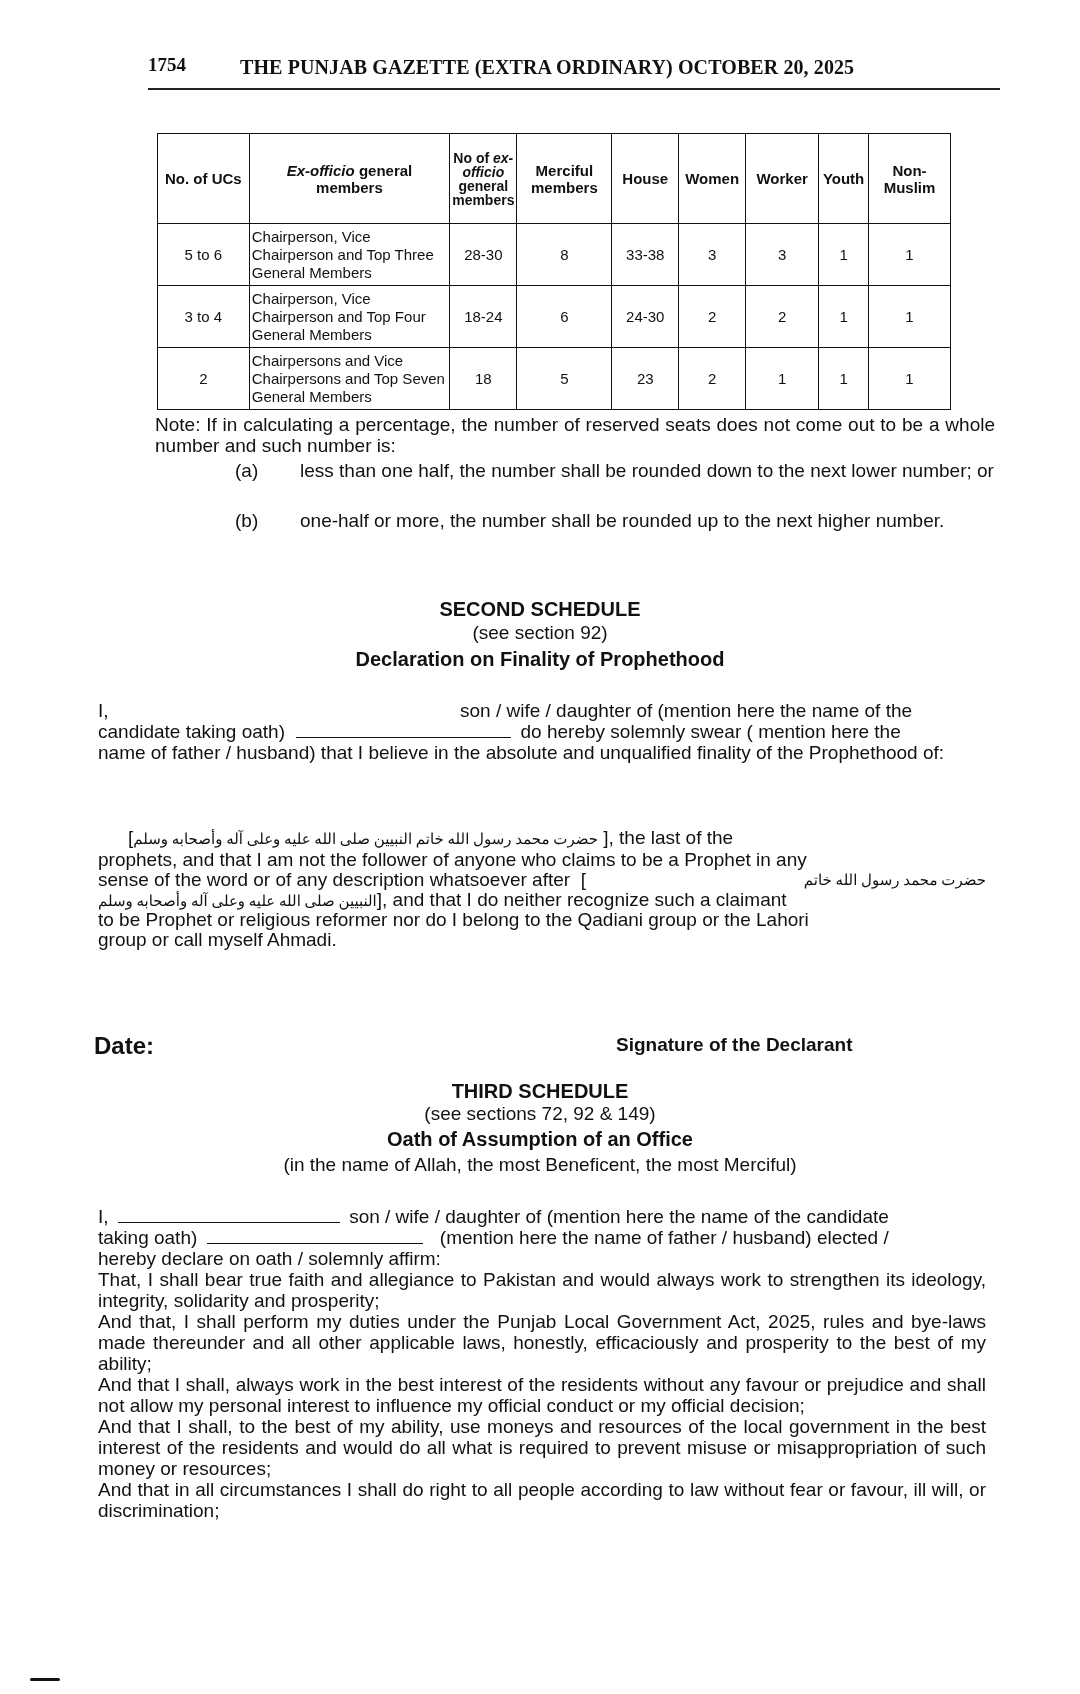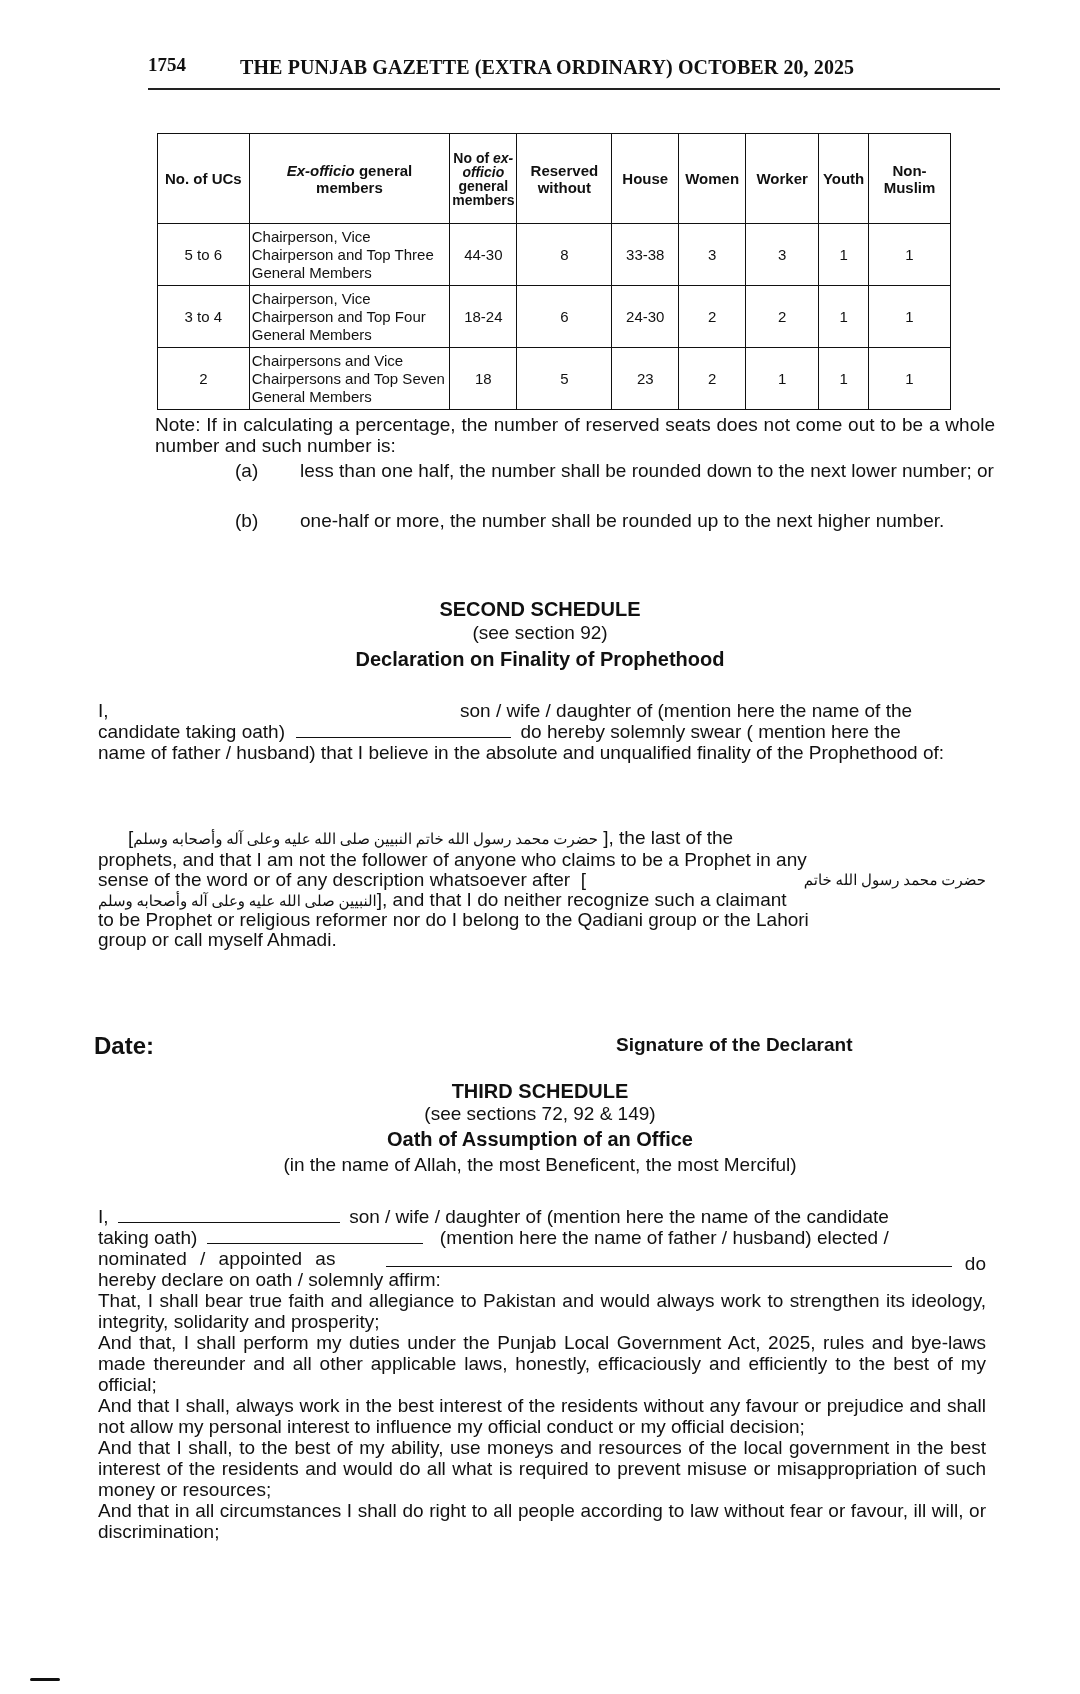--- a/index.html
+++ b/index.html
@@ -51,33 +51,33 @@
       <col style="width:67px">
       <col style="width:73px">
       <col style="width:50px">
       <col style="width:82px">
   </colgroup>
   <thead>
     <tr>
       <th>No. of UCs</th>
       <th><i>Ex-officio</i><span> general members</span></th>
       <th class="small"><span>No of </span><i>ex-officio</i><span> general members</span></th>
-      <th>Reserved without</th>
+      <th>Merciful members</th>
       <th>House</th>
       <th>Women</th>
       <th>Worker</th>
       <th>Youth</th>
       <th>Non-Muslim</th>
     </tr>
   </thead>
   <tbody>
     <tr>
       <td>5 to 6</td>
       <td class="desc">Chairperson, Vice Chairperson and Top Three General Members</td>
-      <td>44-30</td>
+      <td>28-30</td>
       <td>8</td>
       <td>33-38</td>
       <td>3</td>
       <td>3</td>
       <td>1</td>
       <td>1</td>
     </tr>
     <tr>
       <td>3 to 4</td>
       <td class="desc">Chairperson, Vice Chairperson and Top Four General Members</td>
@@ -160,26 +160,21 @@
   <div style="position:relative; height:21px;">
     <span>I,</span>
     <span class="blank" style="width:222px; margin-left:4px;"></span>
     <span style="margin-left:4px;">son / wife / daughter of (mention here the name of the candidate</span>
   </div>
   <div style="position:relative; height:21px;">
     <span>taking oath)</span>
     <span class="blank" style="width:216px; margin-left:4px;"></span>
     <span style="margin-left:12px;">(mention here the name of father / husband) elected /</span>
   </div>
-  <div style="position:relative; height:21px;">
-    <span style="word-spacing:8px;">nominated / appointed as</span>
-    <span class="blank" style="position:absolute; left:288px; width:566px; top:3px;"></span>
-    <span style="position:absolute; right:0; top:5px;">do</span>
-  </div>
   <div>hereby declare on oath / solemnly affirm:</div>
   <div style="text-align:justify;">That, I shall bear true faith and allegiance to Pakistan and would always work to strengthen its ideology, integrity, solidarity and prosperity;</div>
-  <div style="text-align:justify;">And that, I shall perform my duties under the Punjab Local Government Act, 2025, rules and bye-laws made thereunder and all other applicable laws, honestly, efficaciously and efficiently to the best of my official;</div>
+  <div style="text-align:justify;">And that, I shall perform my duties under the Punjab Local Government Act, 2025, rules and bye-laws made thereunder and all other applicable laws, honestly, efficaciously and prosperity to the best of my ability;</div>
   <div style="text-align:justify;">And that I shall, always work in the best interest of the residents without any favour or prejudice and shall not allow my personal interest to influence my official conduct or my official decision;</div>
   <div style="text-align:justify;">And that I shall, to the best of my ability, use moneys and resources of the local government in the best interest of the residents and would do all what is required to prevent misuse or misappropriation of such money or resources;</div>
   <div style="text-align:justify;">And that in all circumstances I shall do right to all people according to law without fear or favour, ill will, or discrimination;</div>
 </div>
 
 <div class="mark"></div>
 
 </body></html>

